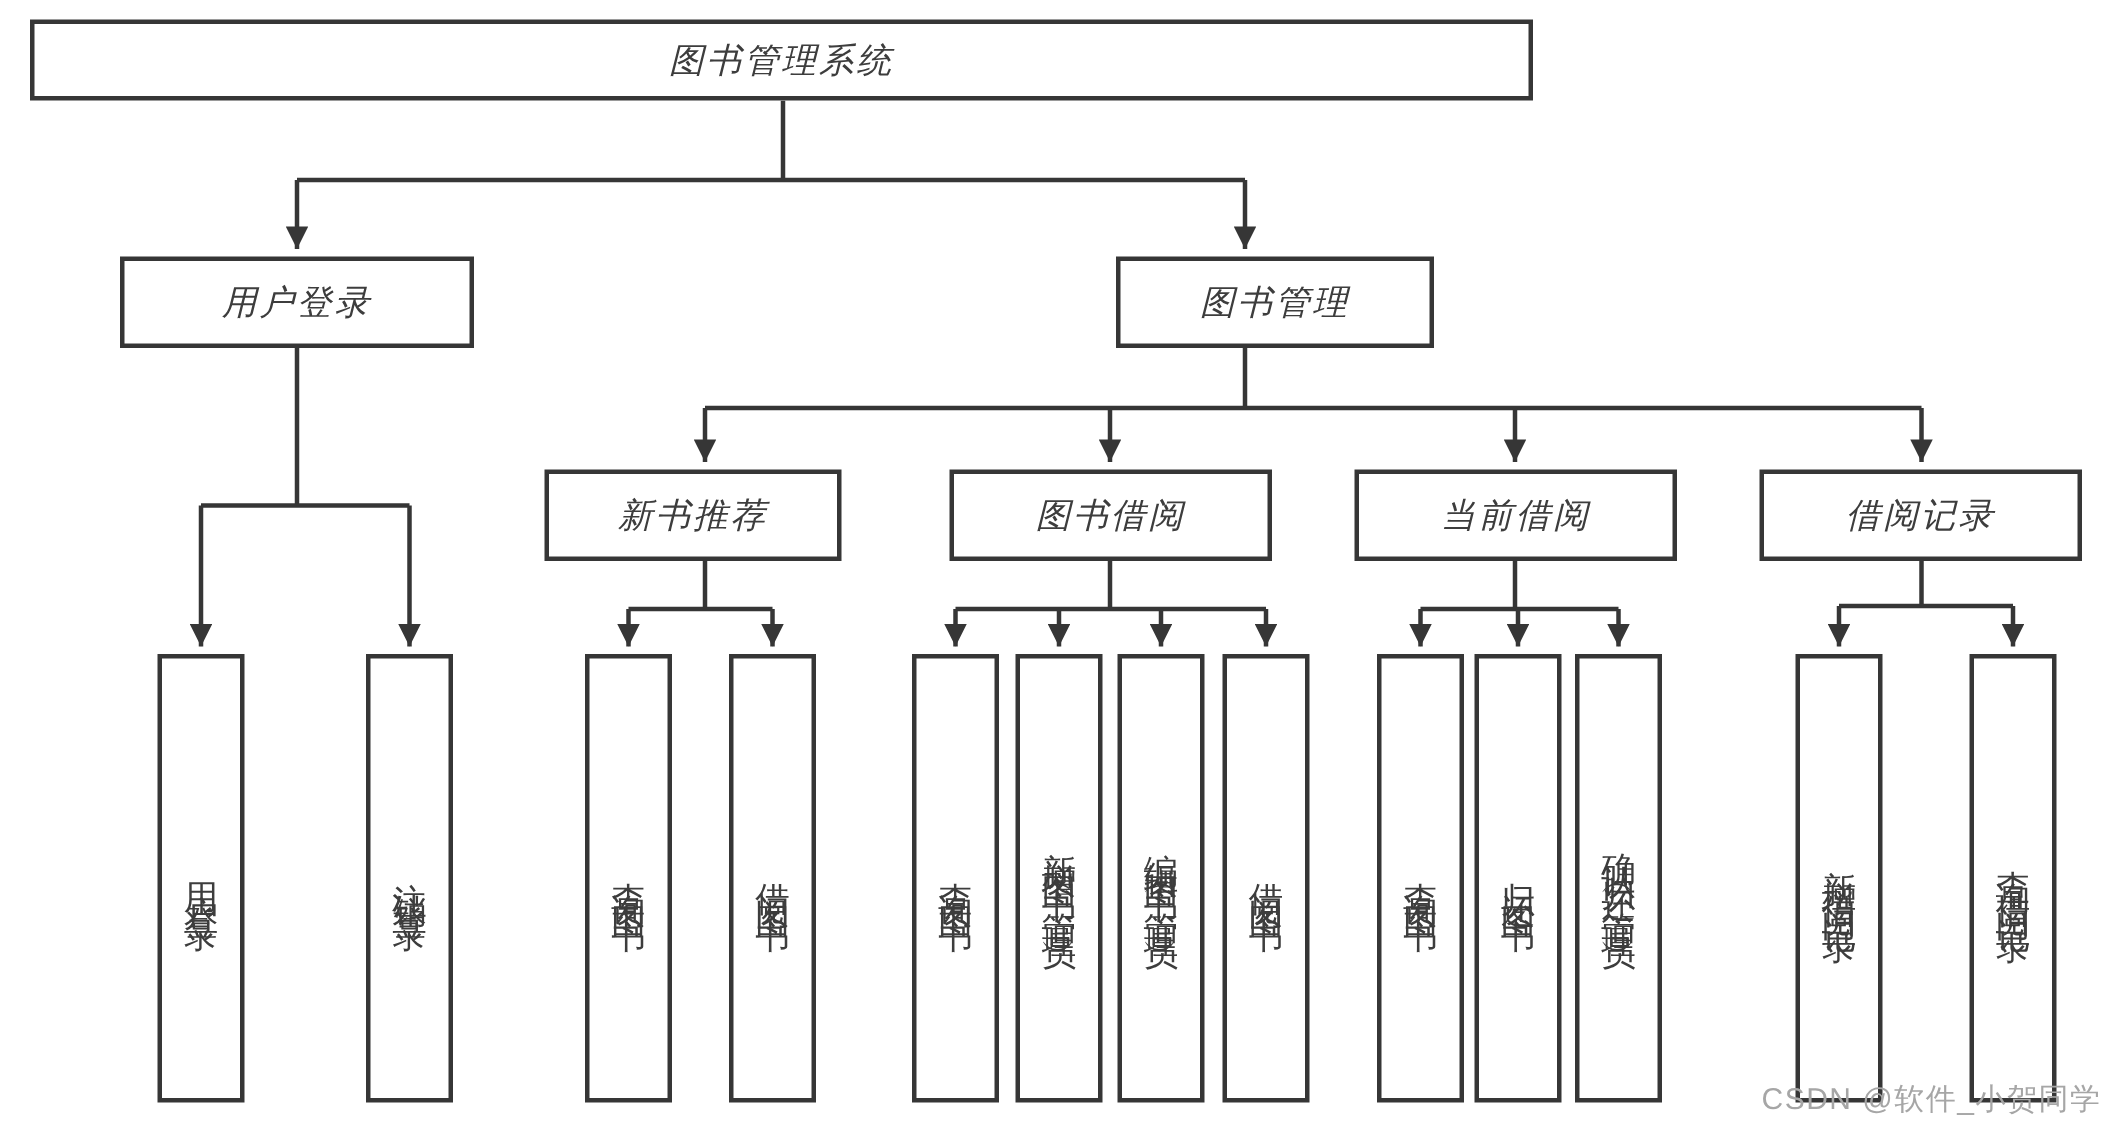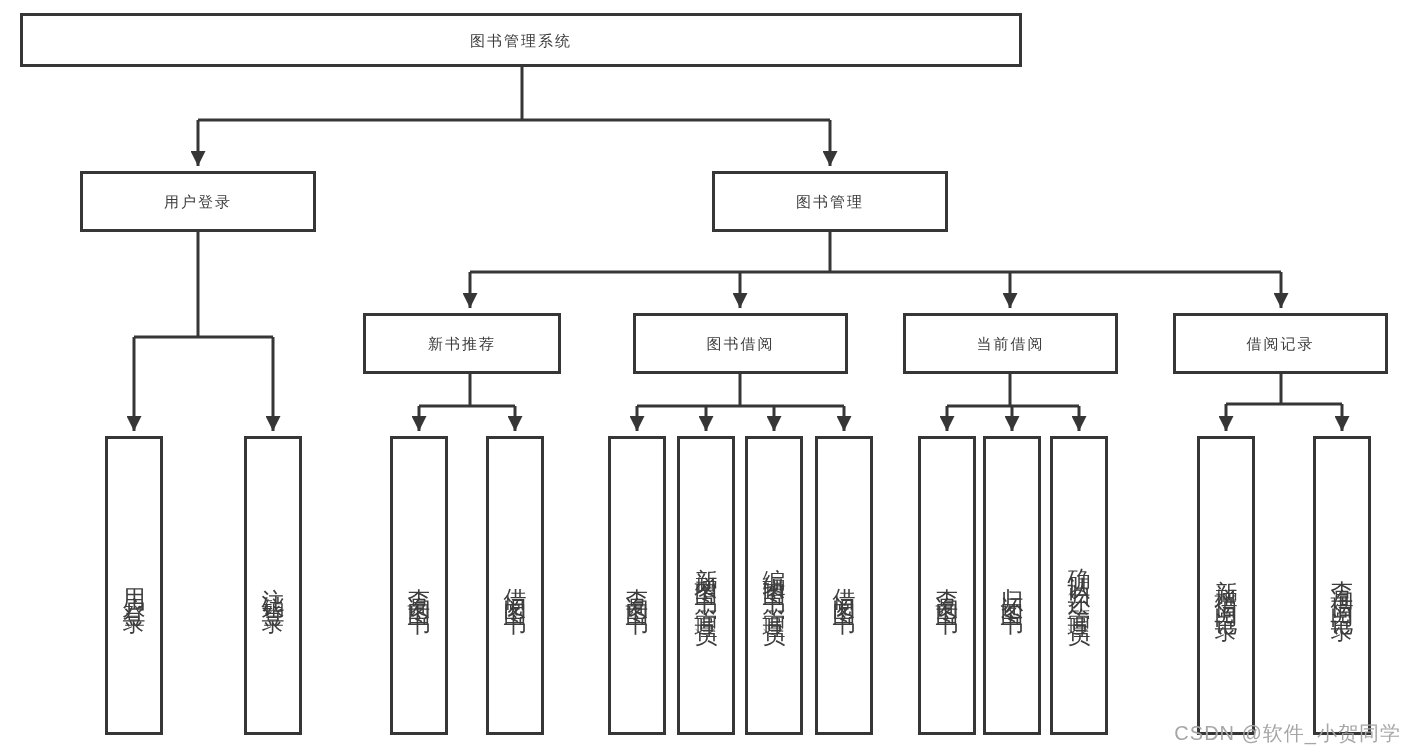--- a/index.html
+++ b/index.html
@@ -39,24 +39,25 @@
     position:absolute;
     box-sizing:border-box;
     background:#ffffff;
     border:3px solid var(--border);
     display:flex;
     align-items:center;
     justify-content:center;
     color:var(--text);
   }
   .hlabel{
-    font-size:15px;
+    font-size:23px;
     line-height:1;
     letter-spacing:2px;
     white-space:nowrap;
+    font-style:italic;
   }
   .leaf .vlabel{
     writing-mode:vertical-rl;
     text-orientation:mixed;
     font-size:23px;
     line-height:1;
     letter-spacing:8px;
     max-height:290px;
   }
   .watermark{
@@ -123,21 +124,21 @@
     <path d="M1342 404 V431" marker-end="url(#arr)"></path>
   </svg>
 
   <div class="box" style="left:20px;top:13px;width:1002px;height:54px">
     <span class="hlabel">图书管理系统</span>
   </div>
 
   <div class="box" style="left:80px;top:171px;width:236px;height:61px">
     <span class="hlabel">用户登录</span>
   </div>
-  <div class="box" style="left:712px;top:171px;width:236px;height:61px">
+  <div class="box" style="left:744px;top:171px;width:212px;height:61px">
     <span class="hlabel">图书管理</span>
   </div>
 
   <div class="box" style="left:363px;top:313px;width:198px;height:61px">
     <span class="hlabel">新书推荐</span>
   </div>
   <div class="box" style="left:903px;top:313px;width:215px;height:61px">
     <span class="hlabel">当前借阅</span>
   </div>
   <div class="box" style="left:633px;top:313px;width:215px;height:61px">

